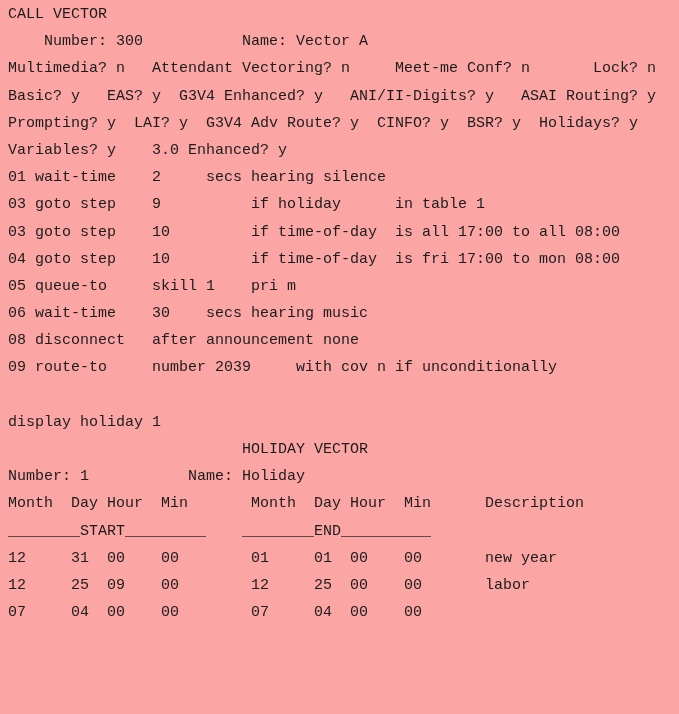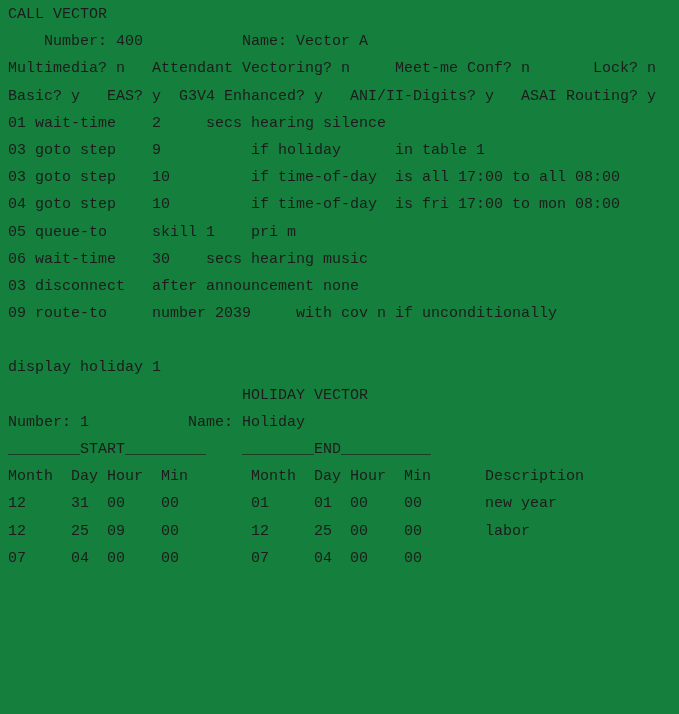--- a/index.html
+++ b/index.html
@@ -10,58 +10,60 @@
   body {
     width: 679px;
     height: 714px;
     overflow: hidden;
   }
   .terminal-screen {
     box-sizing: border-box;
     width: 679px;
     height: 714px;
     padding: 1px 0 0 8px;
-    background: #15803d;
+    background: #fca5a5;
     font-family: "Liberation Mono", "DejaVu Sans Mono", monospace;
     font-size: 15px;
     line-height: 27.2px;
     color: #1c1c1c;
   }
   .line {
     white-space: pre;
     height: 27.2px;
     overflow: hidden;
   }
   .blank-line {
     height: 27.2px;
   }
 </style>
 </head>
 <body>
 
 <div class="terminal-screen">
 
   <div class="line">CALL VECTOR</div>
-  <div class="line">    Number: 400           Name: Vector A</div>
+  <div class="line">    Number: 300           Name: Vector A</div>
   <div class="line">Multimedia? n   Attendant Vectoring? n     Meet-me Conf? n       Lock? n</div>
   <div class="line">Basic? y   EAS? y  G3V4 Enhanced? y   ANI/II-Digits? y   ASAI Routing? y</div>
+  <div class="line">Prompting? y  LAI? y  G3V4 Adv Route? y  CINFO? y  BSR? y  Holidays? y</div>
+  <div class="line">Variables? y    3.0 Enhanced? y</div>
 
   <div class="line">01 wait-time    2     secs hearing silence</div>
   <div class="line">03 goto step    9          if holiday      in table 1</div>
   <div class="line">03 goto step    10         if time-of-day  is all 17:00 to all 08:00</div>
   <div class="line">04 goto step    10         if time-of-day  is fri 17:00 to mon 08:00</div>
   <div class="line">05 queue-to     skill 1    pri m</div>
   <div class="line">06 wait-time    30    secs hearing music</div>
-  <div class="line">03 disconnect   after announcement none</div>
+  <div class="line">08 disconnect   after announcement none</div>
   <div class="line">09 route-to     number 2039     with cov n if unconditionally</div>
 
   <div class="blank-line"></div>
 
   <div class="line">display holiday 1</div>
   <div class="line">                          HOLIDAY VECTOR</div>
   <div class="line">Number: 1           Name: Holiday</div>
+  <div class="line">Month  Day Hour  Min       Month  Day Hour  Min      Description</div>
   <div class="line">________START_________    ________END__________</div>
-  <div class="line">Month  Day Hour  Min       Month  Day Hour  Min      Description</div>
   <div class="line">12     31  00    00        01     01  00    00       new year</div>
   <div class="line">12     25  09    00        12     25  00    00       labor</div>
   <div class="line">07     04  00    00        07     04  00    00</div>
 
 </div>
 
 </body></html>

